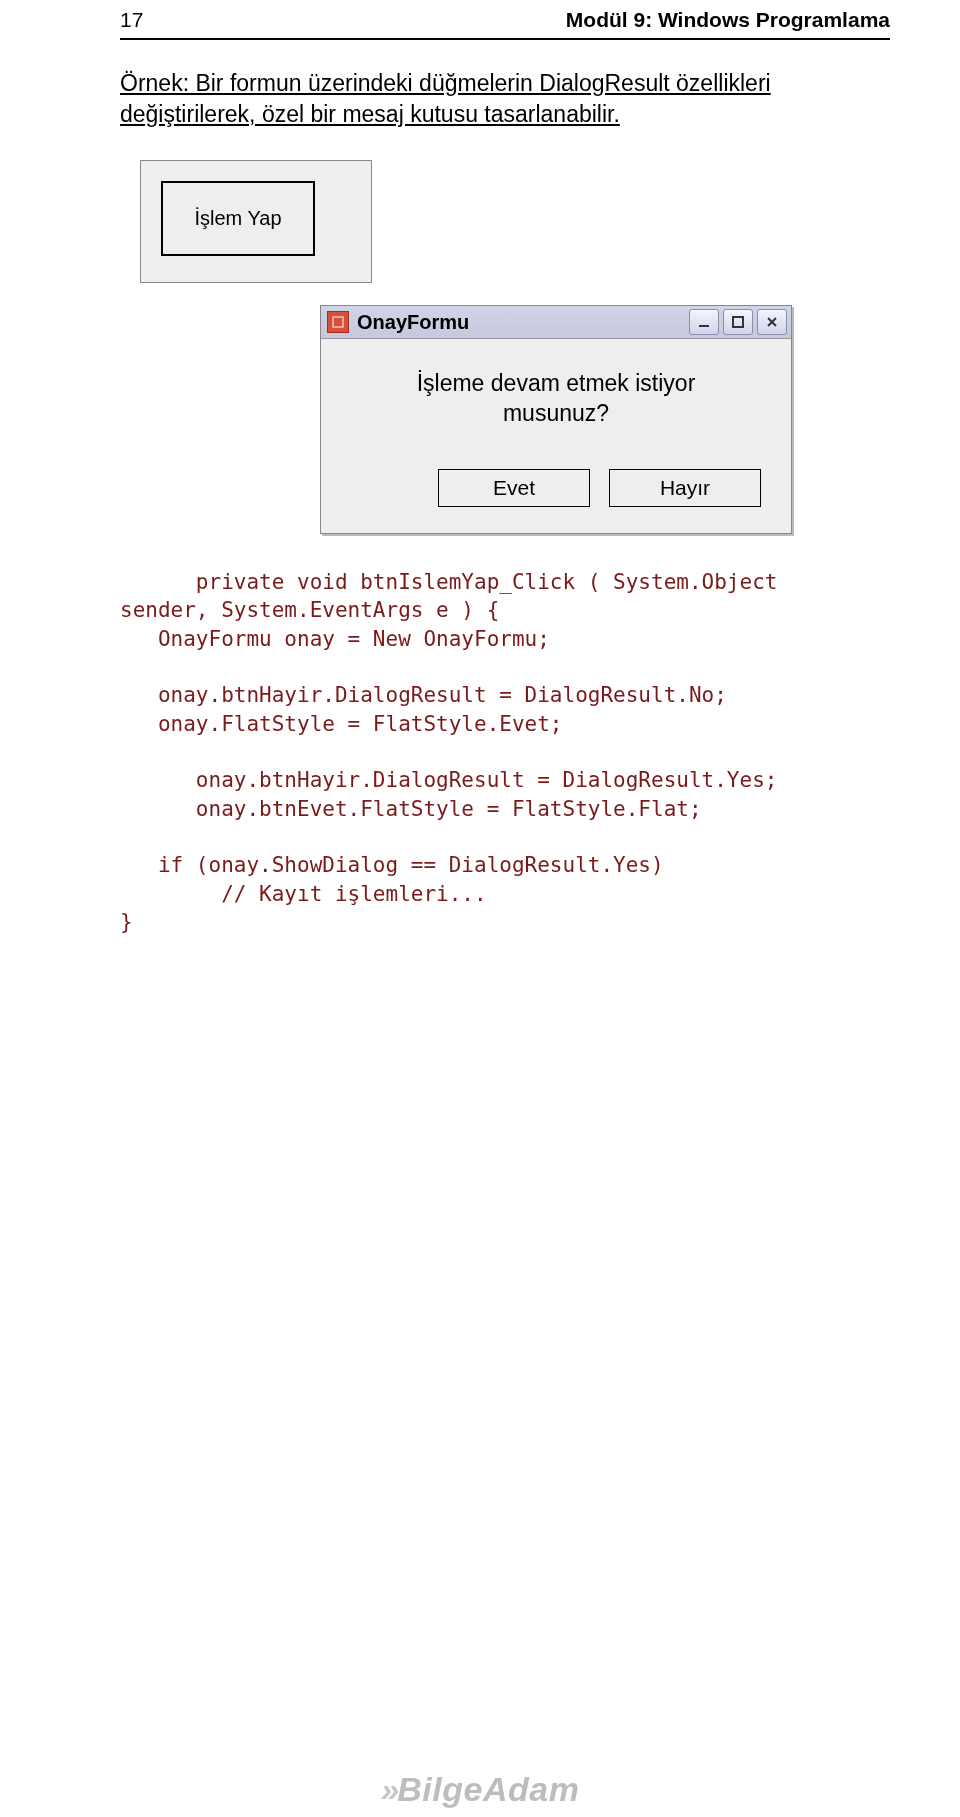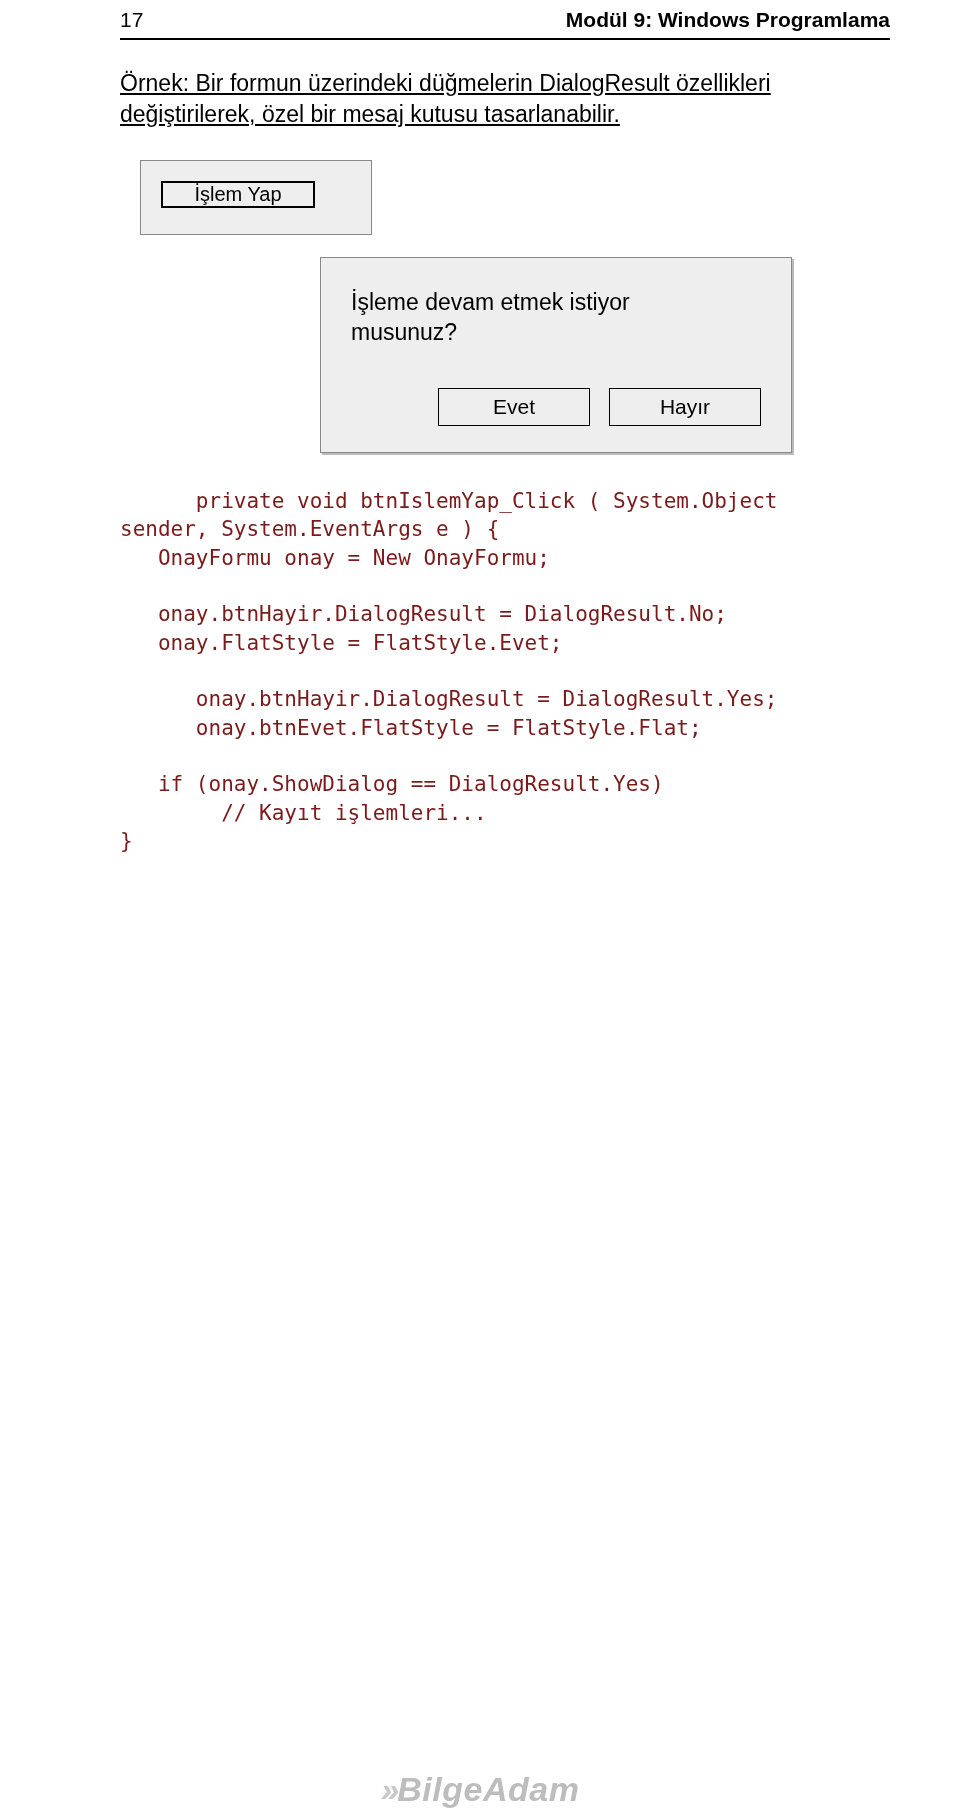--- a/index.html
+++ b/index.html
@@ -5,30 +5,30 @@
   html,body{margin:0;padding:0;background:#fff;font-family:Arial,Helvetica,sans-serif;color:#000;}
   .page{width:960px;min-height:1817px;margin:0 auto;position:relative;box-sizing:border-box;padding:0 70px 0 120px;}
   .header-row{display:flex;justify-content:space-between;align-items:baseline;font-size:21px;padding-top:8px;}
   .page-no{font-weight:400;}
   .header-title{font-weight:700;}
   .header-rule{border:none;border-top:2px solid #000;margin:6px 0 28px 0;}
   .body-text{font-size:23px;line-height:1.35;margin:0 0 30px 0;text-decoration:underline;}
   .figure-wrap{margin:0 0 30px 0;}
   
   .win1{width:190px;border:1px solid #888;background:#eee;padding:20px 20px 26px 20px;margin-left:20px;}
-  .btn-classic{display:inline-block;border:2px solid #000;background:#eee;padding:0 10px;min-width:130px;text-align:center;font-size:20px;}
+  .btn-classic{display:inline-block;border:2px solid #000;background:#eee;padding:24px 10px;min-width:130px;text-align:center;font-size:20px;}
   
   .win2{width:470px;border:1px solid #888;margin:22px 0 0 200px;box-shadow:2px 2px 0 #bbb;}
   .titlebar{display:flex;align-items:center;background:linear-gradient(#d0d4e8,#c6c9dd);padding:3px 4px 3px 6px;border-bottom:1px solid #999;}
   .titlebar .ticon{width:20px;height:20px;background:#d94f3a;margin-right:8px;display:flex;align-items:center;justify-content:center;font-size:12px;color:#fff;border:1px solid #a03020;}
   .titlebar-title{font-weight:700;font-size:20px;flex:1;}
   .winbtns{display:flex;gap:4px;}
   .winbtn{width:28px;height:24px;background:linear-gradient(#f5f5ff,#cfd4ea);border:1px solid #8a8ea8;border-radius:3px;display:flex;align-items:center;justify-content:center;font-size:14px;font-weight:700;color:#333;}
   .win2-body{background:#eee;padding:30px 30px 26px 30px;}
-  .dialog-msg{text-align:left;font-size:23px;line-height:1.3;margin-bottom:40px;}
+  .dialog-msg{text-align:center;font-size:23px;line-height:1.3;margin-bottom:40px;}
   .dialog-btn-row{display:flex;gap:19px;justify-content:flex-end;}
   .btn-flat{border:1px solid #000;background:#eee;padding:6px 0;width:150px;text-align:center;font-size:21px;}
   
   .code{font-family:"Lucida Console",Consolas,monospace;color:#7a1a1a;white-space:pre;font-size:21px;line-height:1.35;margin-top:34px;}
   
   .footer-logo{position:absolute;bottom:8px;left:0;right:0;text-align:center;font-size:34px;font-weight:700;color:#bdbdbd;font-style:italic;letter-spacing:0.5px;}
   .footer-logo .arrows{color:#c8c8c8;font-weight:900;letter-spacing:-4px;margin-right:2px;}
 </style>
 </head>
 <body>
@@ -43,20 +43,46 @@
 
   <p class="body-text">Örnek: Bir formun üzerindeki düğmelerin DialogResult özellikleri değiştirilerek, özel bir mesaj kutusu tasarlanabilir.</p>
 
   <div class="figure-wrap">
 
     <div class="win1">
       <span class="btn-classic">İşlem Yap</span>
     </div>
 
     <div class="win2">
+      <div class="titlebar">
+        <span class="ticon">
+          <svg width="12" height="12" viewBox="0 0 12 12">
+              <rect x="1" y="1" width="10" height="10" fill="#d94f3a" stroke="#fff" stroke-width="1"></rect>
+            </svg>
+        </span>
+        <span class="titlebar-title">OnayFormu</span>
+        <div class="winbtns">
+          <span class="winbtn">
+            <svg width="12" height="12" viewBox="0 0 12 12">
+                <rect x="1" y="9" width="10" height="2" fill="#333"></rect>
+              </svg>
+          </span>
+          <span class="winbtn">
+            <svg width="12" height="12" viewBox="0 0 12 12">
+                <rect x="1" y="1" width="10" height="10" fill="none" stroke="#333" stroke-width="2"></rect>
+              </svg>
+          </span>
+          <span class="winbtn">
+            <svg width="12" height="12" viewBox="0 0 12 12">
+                <line x1="2" y1="2" x2="10" y2="10" stroke="#333" stroke-width="2"></line>
+                <line x1="10" y1="2" x2="2" y2="10" stroke="#333" stroke-width="2"></line>
+              </svg>
+          </span>
+        </div>
+      </div>
       <div class="win2-body">
         <div class="dialog-msg">
           <span>İşleme devam etmek istiyor</span><br>
           <span>musunuz?</span>
         </div>
         <div class="dialog-btn-row">
           <span class="btn-flat">Evet</span>
           <span class="btn-flat">Hayır</span>
         </div>
       </div>

